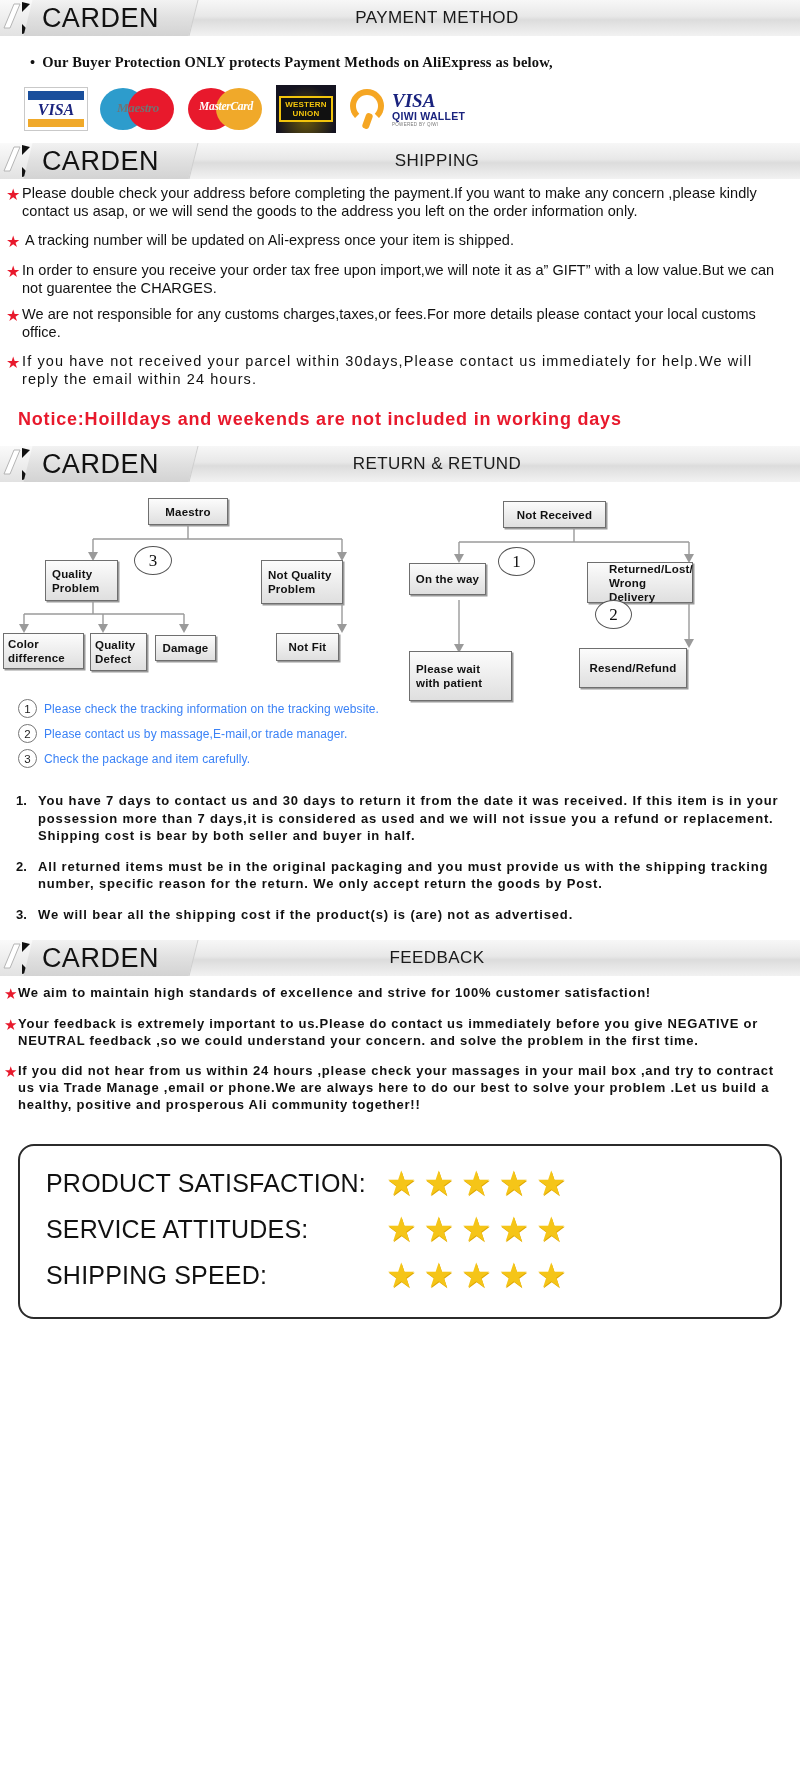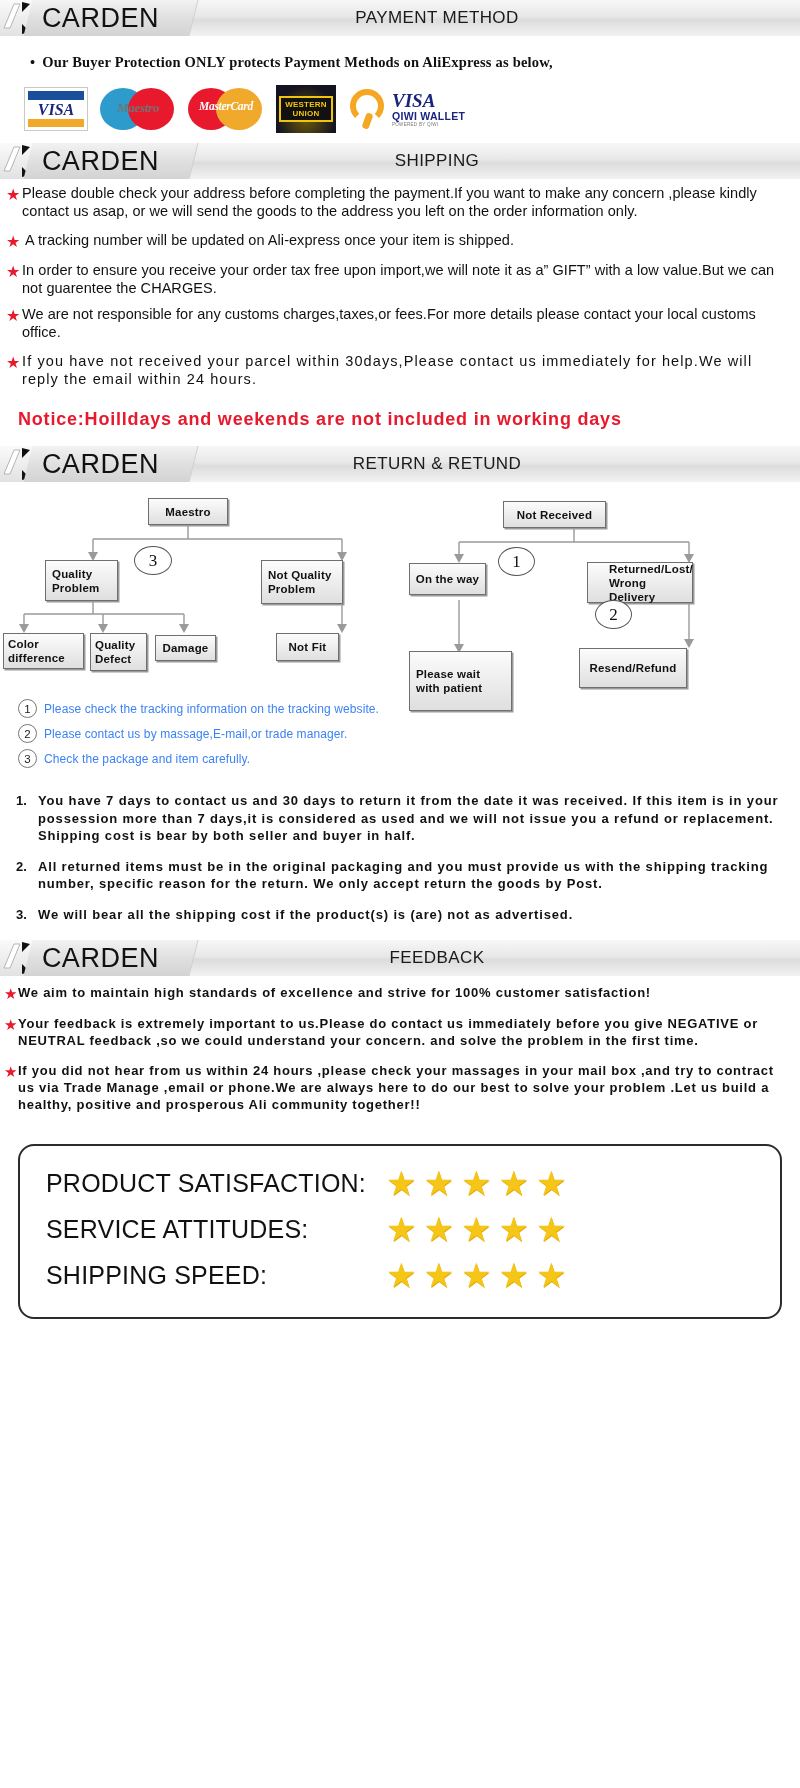--- a/index.html
+++ b/index.html
@@ -377,21 +377,21 @@
     <div class="fbox" style="left:409px; top:75px; width:77px; height:32px;">
       <span>On the way</span>
     </div>
     <div class="fbox" style="left:587px; top:74px; width:106px; height:41px; white-space:pre-line; text-align:left; justify-content:flex-start; padding-left:21px;">
       <span>Returned/Lost/
 Wrong Delivery</span>
     </div>
     <div class="fcircle" style="left:595px; top:112px; width:37px; height:29px;">
       <span>2</span>
     </div>
-    <div class="fbox" style="left:409px; top:163px; width:103px; height:60px; white-space:pre-line; text-align:left; justify-content:flex-start; padding-left:6px;">
+    <div class="fbox" style="left:409px; top:163px; width:103px; height:50px; white-space:pre-line; text-align:left; justify-content:flex-start; padding-left:6px;">
       <span>Please wait
 with patient</span>
     </div>
     <div class="fbox" style="left:579px; top:160px; width:108px; height:40px;">
       <span>Resend/Refund</span>
     </div>
   </div>
 
   <div class="circ-list">
     <div class="circ-row">

